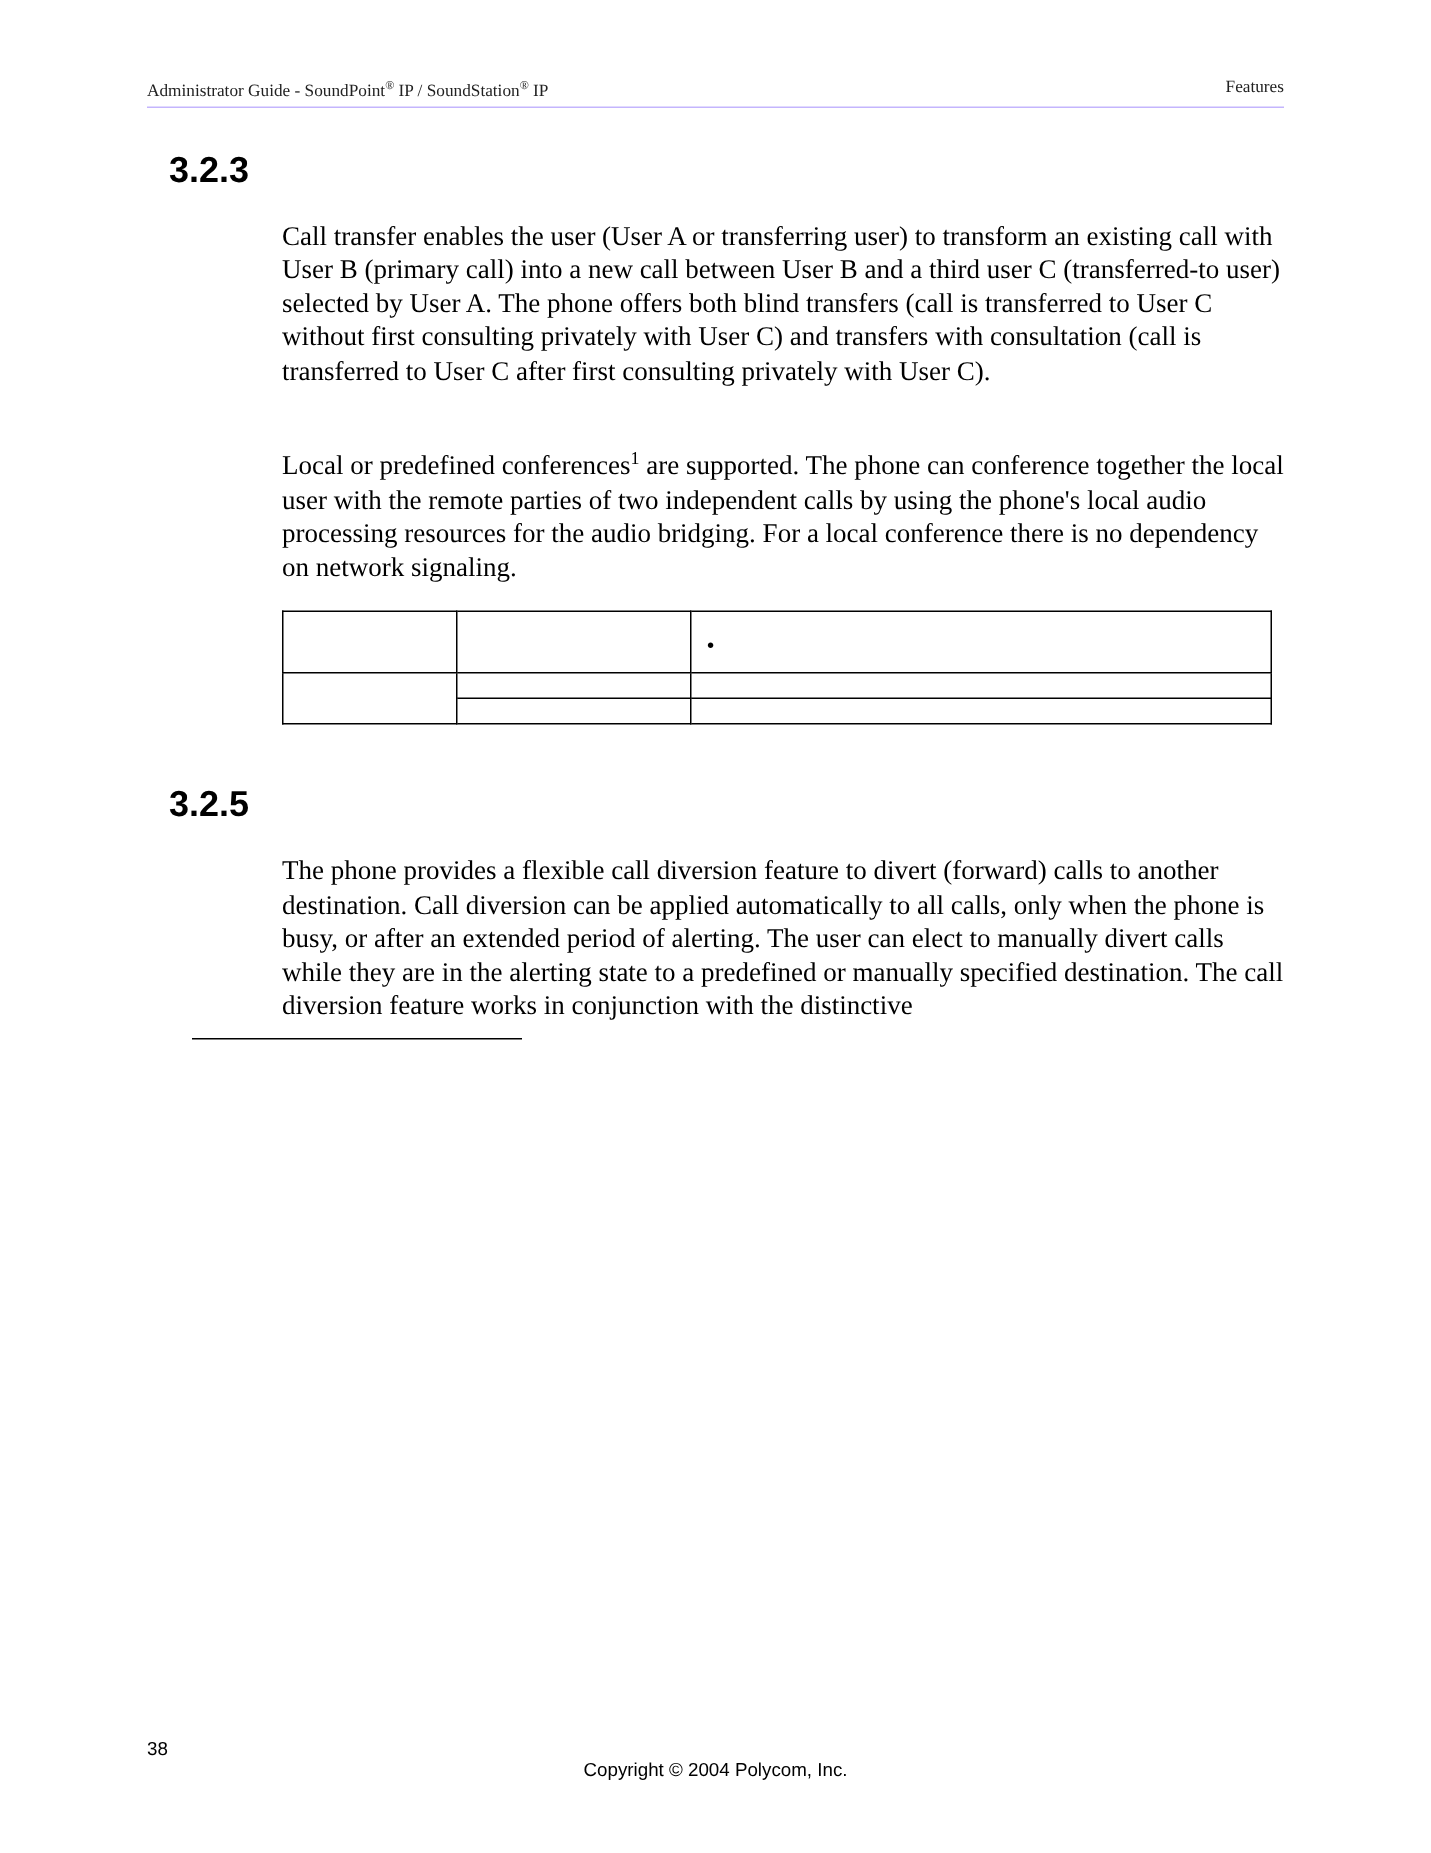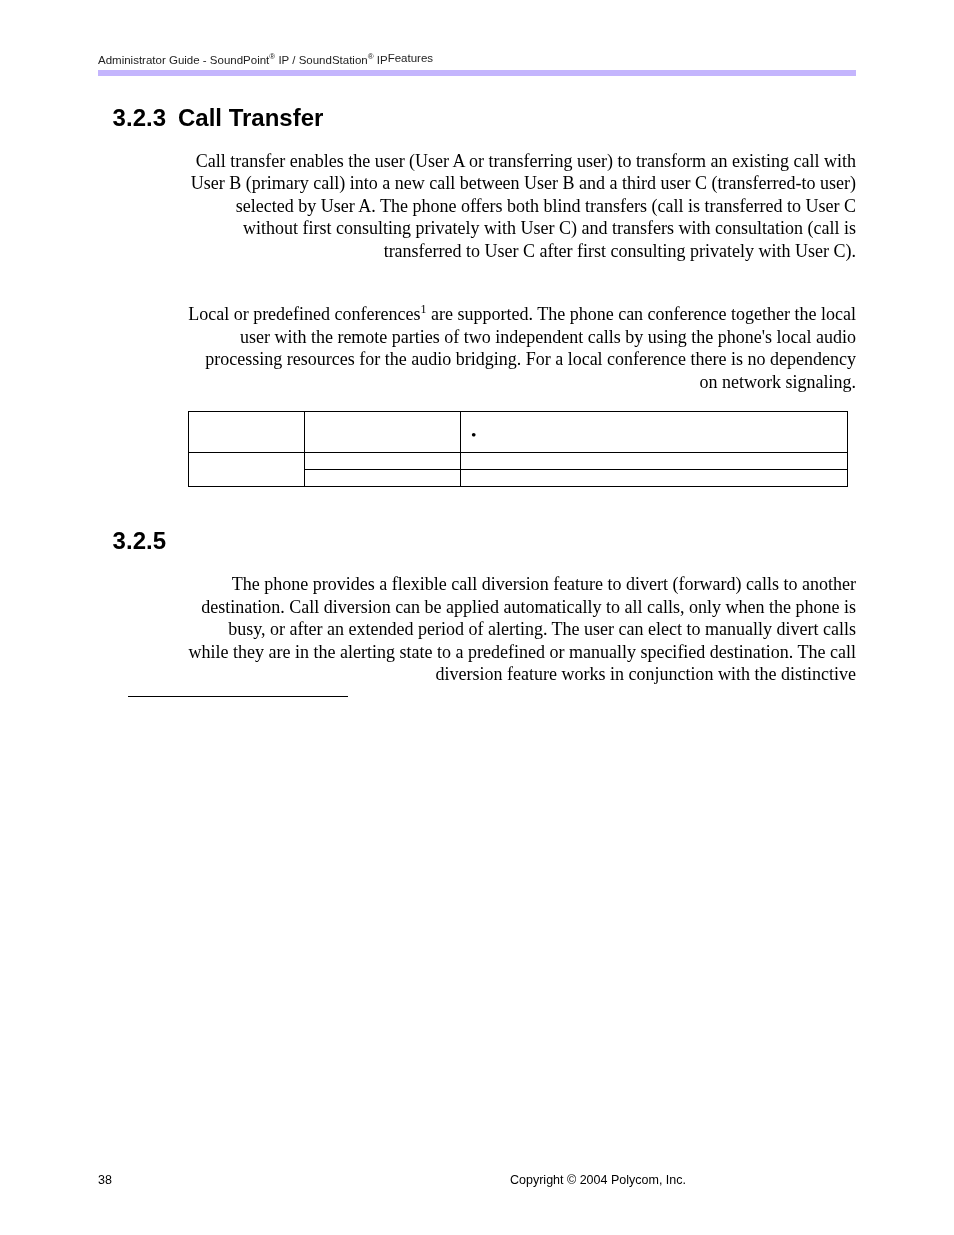--- a/index.html
+++ b/index.html
@@ -11,24 +11,25 @@
   }
   .page {
     width: 954px;
     height: 1235px;
     position: relative;
     box-sizing: border-box;
     padding: 52px 98px 40px 98px;
   }
   .header {
     display: flex;
-    font-family: Liberation Sans, sans-serif;
+    justify-content: space-between;
+    font-family: Liberation Serif, serif;
     font-size: 11.5px;
     color: #222;
-    border-bottom: 6px solid #c4b5fd;
+    border-bottom: 1px solid #c4b5fd;
     padding-bottom: 4px;
     margin-bottom: 28px;
   }
   .header sup { font-size: 8px; }
   .section {
     margin-bottom: 40px;
   }
   .section-heading {
     display: flex;
     align-items: flex-end;
@@ -45,21 +46,20 @@
     padding-right: 12px;
   }
   .section-title {
     flex: 1;
   }
   .body-text {
     margin-left: 90px;
     font-size: 18px;
     line-height: 1.25;
     margin-bottom: 14px;
-    text-align: right;
   }
   .body-text .fn {
     font-size: 12px;
     vertical-align: super;
   }
   table.conf {
     margin-left: 90px;
     border-collapse: collapse;
     font-size: 15.5px;
     width: 660px;
@@ -100,40 +100,40 @@
   }
   .footnote sup { font-size: 10px; }
   .footer {
     position: absolute;
     bottom: 48px;
     left: 98px;
     right: 98px;
     font-family: Arial, Helvetica, sans-serif;
     font-size: 12.5px;
     display: flex;
+    flex-direction: column;
   }
   .footer .pnum { width: 242px; }
   .footer .copy { flex: 1; text-align: center; }
 </style>
 </head>
 <body>
 
 <div class="page">
 
   <div class="header">
     <span>
       <span>Administrator Guide - SoundPoint</span><sup>®</sup><span> IP / SoundStation</span><sup>®</sup><span> IP</span>
     </span>
     <span>Features</span>
   </div>
 
   <div class="section">
     <div class="section-heading">
       <span class="section-number">3.2.3</span>
-      <span class="section-title">Call Transfer</span>
     </div>
     <p class="body-text">Call transfer enables the user (User A or transferring user) to transform an existing call with User B (primary call) into a new call between User B and a third user C (transferred-to user) selected by User A.  The phone offers both blind transfers (call is transferred to User C without first consulting privately with User C) and transfers with consultation (call is transferred to User C after first consulting privately with User C).</p>
   </div>
 
   <div class="section">
     <p class="body-text">
       <span>Local or predefined conferences</span><span class="fn">1</span><span> are supported. The phone can conference together the local user with the remote parties of two independent calls by using the phone's local audio processing resources for the audio bridging. For a local conference  there is no dependency on network signaling.</span>
     </p>
 
     <table class="conf">

